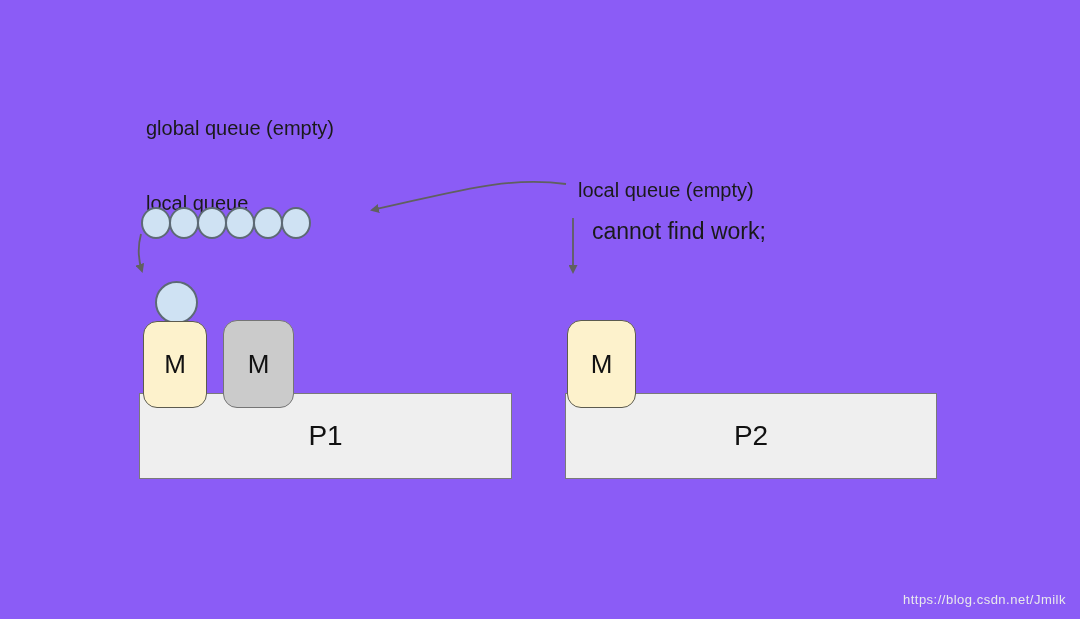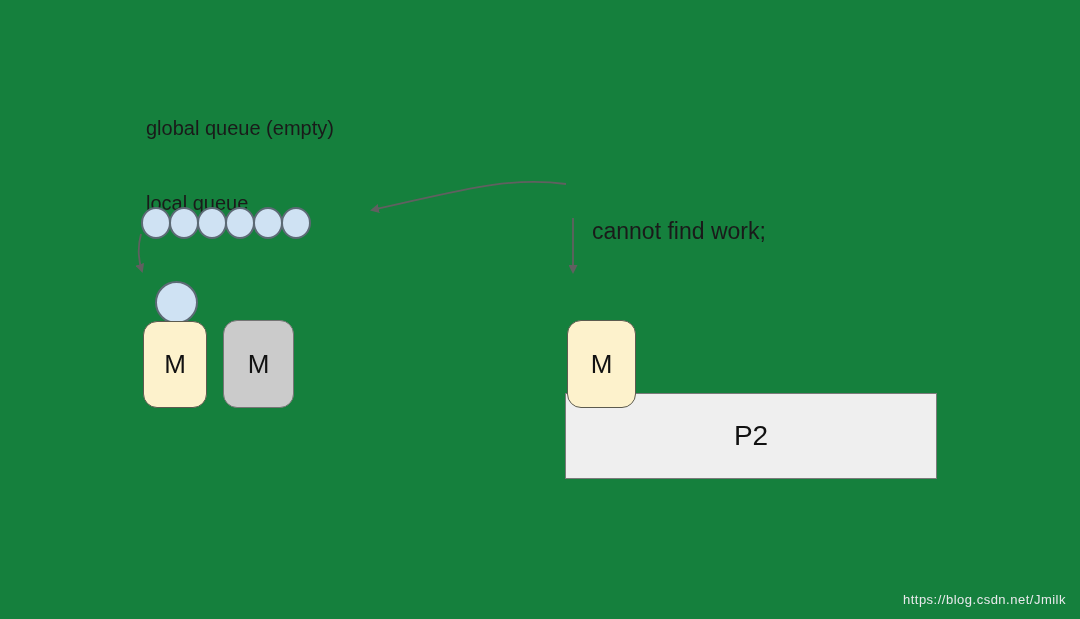--- a/index.html
+++ b/index.html
@@ -5,21 +5,21 @@
   html, body {
     margin: 0;
     padding: 0;
     background: #ffffff;
     font-family: "Liberation Sans", "DejaVu Sans", sans-serif;
   }
   .stage {
     position: relative;
     width: 1080px;
     height: 619px;
-    background: #15803d;
+    background: #8b5cf6;
     overflow: hidden;
   }
   .label {
     position: absolute;
     color: #1a1a1a;
     font-size: 20px;
     line-height: 24px;
     white-space: nowrap;
   }
   .global-queue-label { left: 146px; top: 116px; }
@@ -115,27 +115,31 @@
 
   <div class="queue-row">
       <div class="g"></div>
       <div class="g"></div>
       <div class="g"></div>
       <div class="g"></div>
       <div class="g"></div>
       <div class="g"></div>
     </div>
 
+  <div class="label local-queue-label-p2">local queue (empty)</div>
 
   <div class="steal-note">
     <div>cannot find work;</div>
   </div>
 
   <div class="g-circle"></div>
 
+  <div class="proc proc-p1">
+    <span>P1</span>
+  </div>
 
   <div class="proc proc-p2">
     <span>P2</span>
   </div>
 
   <div class="m-block m-yellow m1-p1">
     <span>M</span>
   </div>
 
   <div class="m-block m-gray m2-p1">

